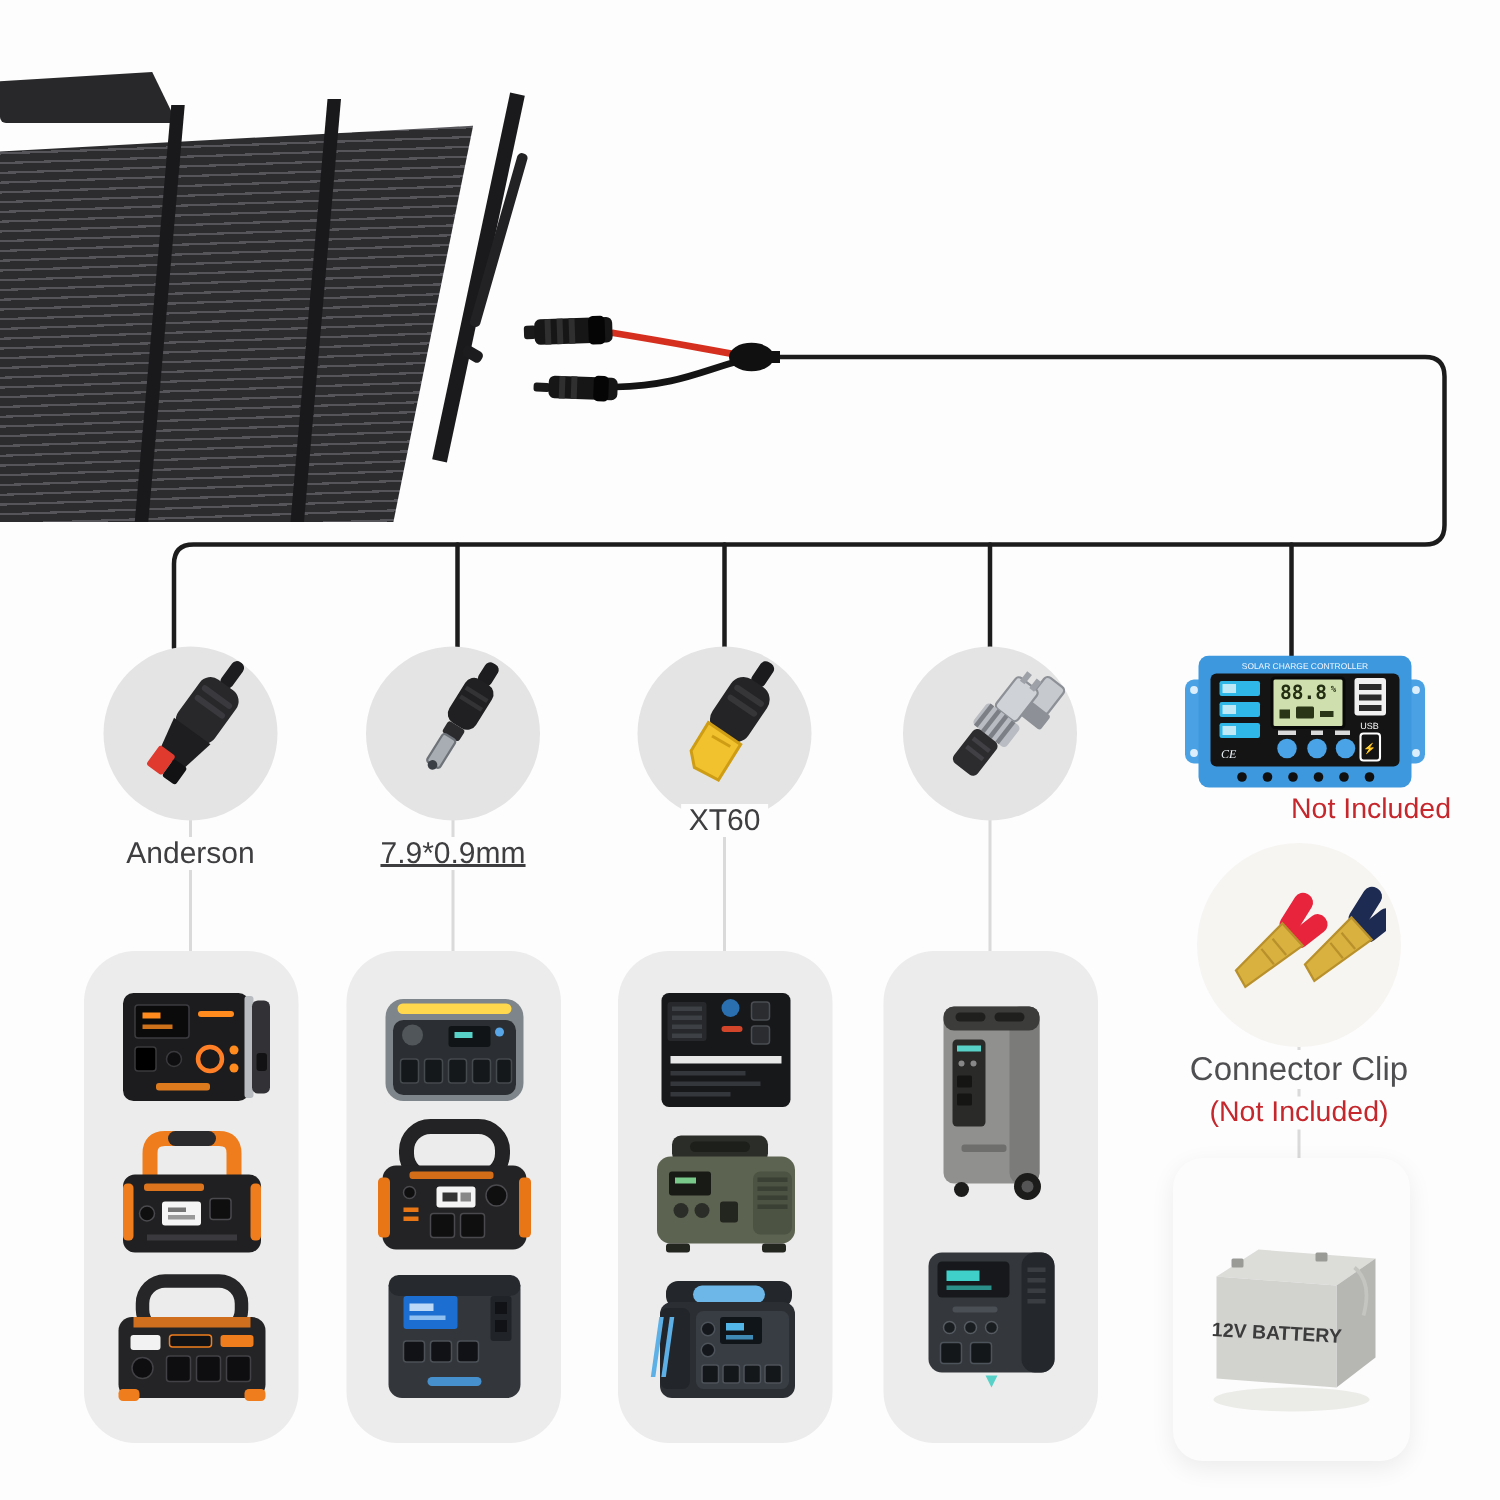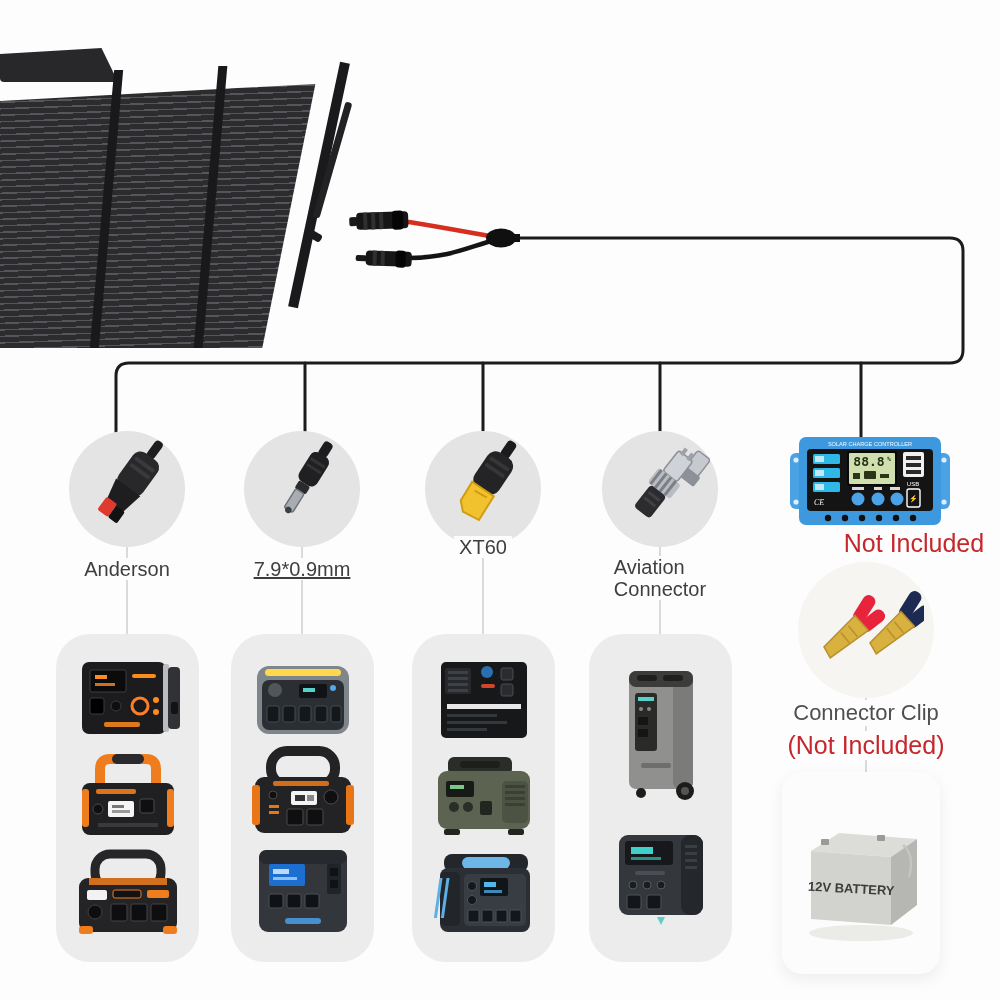--- a/index.html
+++ b/index.html
@@ -30,21 +30,21 @@
   .conn-circle{width:116px;height:116px;border-radius:50%;background:#e4e4e4;
     display:flex;align-items:center;justify-content:center;}
   
   .thin-line{width:2px;background:#dadada;}
 
   .conn-label{transform:translateX(-50%);font-size:20px;color:#3e3e40;text-align:left;
     background:#fdfdfd;padding:0 5px;white-space:nowrap;line-height:22px;}
 
   
   #controller{left:790px;top:437px;}
-  .note-red{font-size:25px;color:#c5272c;text-align:center;white-space:nowrap;}
+  .note-red{font-size:19px;color:#c5272c;text-align:center;white-space:nowrap;}
 
   
   .column{top:634px;width:143px;height:328px;background:#ececec;border-radius:34px;
     display:flex;flex-direction:column;align-items:center;justify-content:space-between;
     padding:20px 0;box-sizing:border-box;}
   .column.two{justify-content:space-around;}
 
   
   #clip-circle{left:798px;top:562px;width:136px;height:136px;border-radius:50%;
     background:#f7f5f2;display:flex;align-items:center;justify-content:center;}
@@ -221,24 +221,20 @@
       <circle cx="89" cy="81" r="3.2"></circle>
         <circle cx="106" cy="81" r="3.2"></circle>
         <circle cx="123" cy="81" r="3.2"></circle>
     </g>
   </svg>
   <div class="abs note-red" style="left:834px;top:529px;width:160px;">Not Included</div>
 
   <div class="abs conn-label" style="left:127px;top:558px;">Anderson</div>
   <div class="abs conn-label" style="left:302px;top:558px;text-decoration:underline;">7.9*0.9mm</div>
   <div class="abs conn-label" style="left:483px;top:536px;">XT60</div>
-  <div class="abs conn-label" style="left:660px;top:556px;">
-    <span>Aviation</span><br>
-    <span>Connector</span>
-  </div>
 
   <div class="abs column" style="left:56px;">
     <svg width="120" height="90" viewBox="0 0 120 90">
       <rect x="14" y="8" width="84" height="72" rx="7" fill="#1c1c1e"></rect>
       <rect x="95" y="10" width="6" height="68" rx="2" fill="#b9bcc0"></rect>
       <rect x="100" y="13" width="12" height="62" rx="4" fill="#323236"></rect>
       <rect x="103" y="48" width="7" height="12" rx="2" fill="#121214"></rect>
       <rect x="22" y="16" width="36" height="22" rx="2" fill="#0b0b0c" stroke="#3c3c40"></rect>
       <rect x="27" y="21" width="12" height="4" fill="#ff8b1f"></rect>
       <rect x="27" y="29" width="20" height="3" fill="#ff8b1f" opacity="0.8"></rect>

